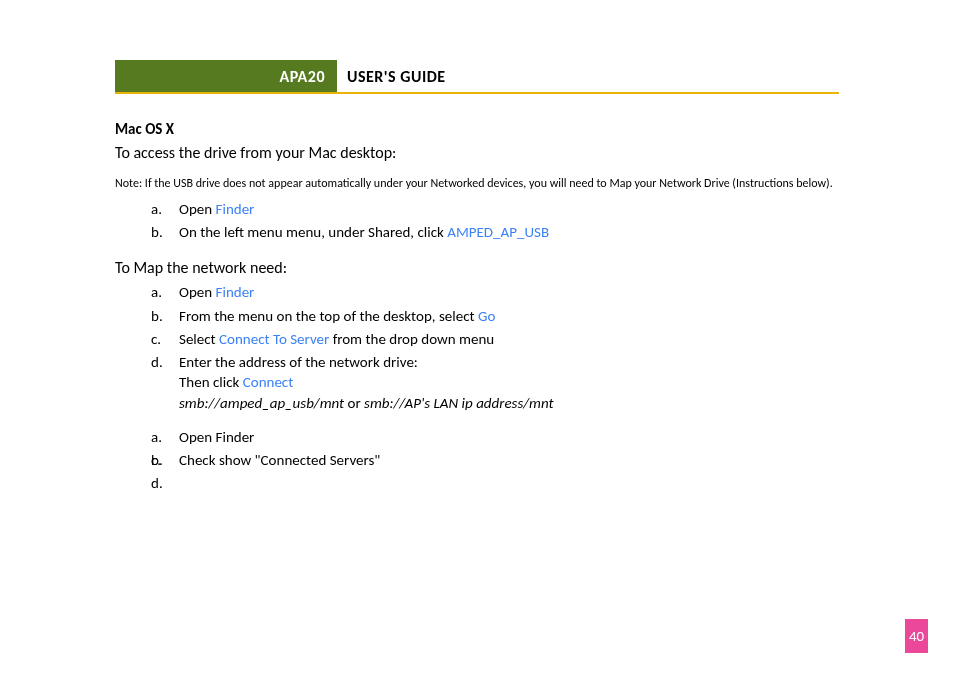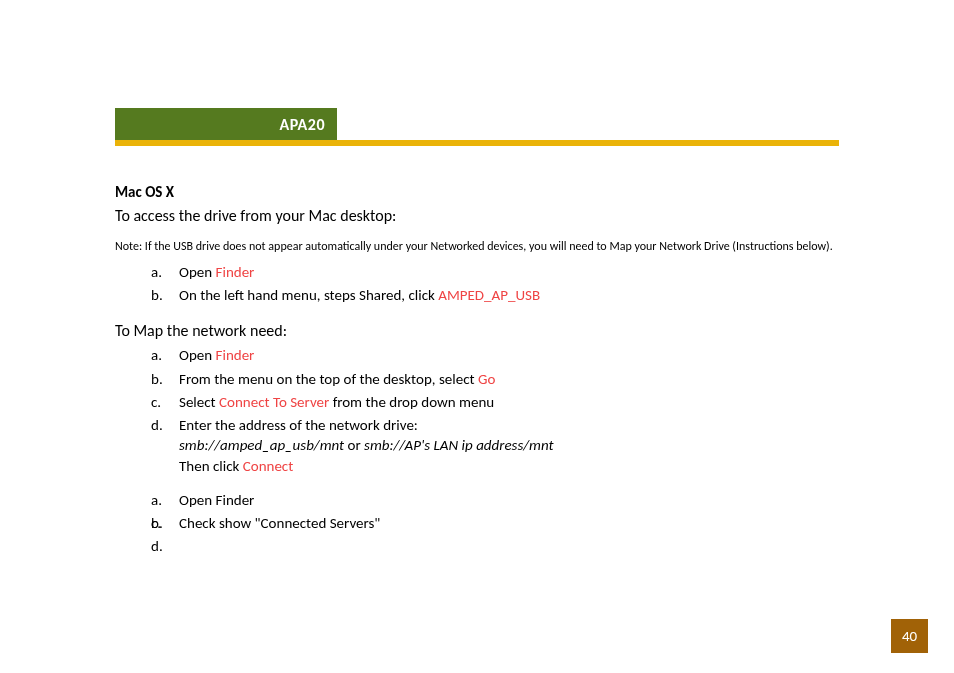--- a/index.html
+++ b/index.html
@@ -12,23 +12,22 @@
     height: 673px;
     position: relative;
     box-sizing: border-box;
   }
   .page {
     padding: 60px 115px 40px 115px;
   }
   .header-band {
     display: flex;
     align-items: stretch;
-    border-bottom: 6px solid #eab308;
+    border-bottom: 2px solid #eab308;
     height: 32px;
-    margin-top: 48px;
   }
   .header-green {
     background: #557a1f;
     color: #fff;
     font-weight: bold;
     font-size: 16px;
     display: flex;
     align-items: center;
     justify-content: flex-end;
     padding: 0 12px 0 0;
@@ -39,21 +38,21 @@
     font-weight: bold;
     font-size: 16px;
     display: flex;
     align-items: center;
     padding-left: 10px;
     letter-spacing: 0.5px;
   }
   .section-title {
     font-weight: bold;
     font-size: 15px;
-    margin-top: 37px;
+    margin-top: 26px;
     margin-bottom: 4px;
   }
   .body-text {
     font-size: 16px;
     margin: 4px 0;
     line-height: 1.35;
   }
   .note {
     font-size: 12px;
     margin: 12px 4px 8px 0;
@@ -70,63 +69,64 @@
     margin: 3px 0;
     position: relative;
     padding-left: 28px;
   }
   ol.lettered li .letter {
     position: absolute;
     left: 0;
     top: 0;
   }
   .gray {
-    color: #ef4444;
+    color: #3b82f6;
   }
   .italic {
     font-style: italic;
   }
   .sub {
     display: block;
   }
   .page-num {
     position: absolute;
     right: 26px;
     bottom: 20px;
-    width: 37px;
+    width: 23px;
     height: 34px;
-    background: #a16207;
+    background: #ec4899;
     color: #fff;
     font-size: 15px;
     display: flex;
     align-items: center;
     justify-content: center;
   }
 </style>
 </head>
 <body>
 
 <div class="page">
 
   <div class="header-band">
     <div class="header-green">APA20</div>
+    <div class="header-title">USER'S GUIDE</div>
   </div>
 
   <div class="section-title">Mac OS X</div>
   <div class="body-text">To access the drive from your Mac desktop:</div>
   <div class="note">Note: If the USB drive does not appear automatically under your Networked devices, you will need to Map your Network Drive (Instructions below).</div>
 
   <ol class="lettered">
     <li>
       <span class="letter">a.</span>
       <span>Open </span><span class="gray">Finder</span>
     </li>
     <li>
       <span class="letter">b.</span>
-      <span>On the left hand menu, steps Shared, click </span><span class="gray">AMPED_AP_USB</span>
+      <span>On the left menu menu, under Shared, click </span><span class="gray">AMPED_AP_USB</span>
     </li>
   </ol>
 
   <div class="body-text">To Map the network need:</div>
 
   <ol class="lettered">
     <li>
       <span class="letter">a.</span>
       <span>Open </span><span class="gray">Finder</span>
     </li>
@@ -135,24 +135,24 @@
       <span>From the menu on the top of the desktop, select </span><span class="gray">Go</span>
     </li>
     <li>
       <span class="letter">c.</span>
       <span>Select </span><span class="gray">Connect To Server</span><span> from the drop down menu</span>
     </li>
     <li>
       <span class="letter">d.</span>
       <span class="sub">Enter the address of the network drive:</span>
       <span class="sub">
-        <span class="italic">smb://amped_ap_usb/mnt</span><span>  or  </span><span class="italic">smb://AP's LAN ip address/mnt</span>
+        <span>Then click </span><span class="gray">Connect</span>
       </span>
       <span class="sub">
-        <span>Then click </span><span class="gray">Connect</span>
+        <span class="italic">smb://amped_ap_usb/mnt</span><span>  or  </span><span class="italic">smb://AP's LAN ip address/mnt</span>
       </span>
     </li>
   </ol>
 
 
   <ol class="lettered">
     <li>
       <span class="letter">a.</span>
       <span>Open Finder</span>
     </li>

